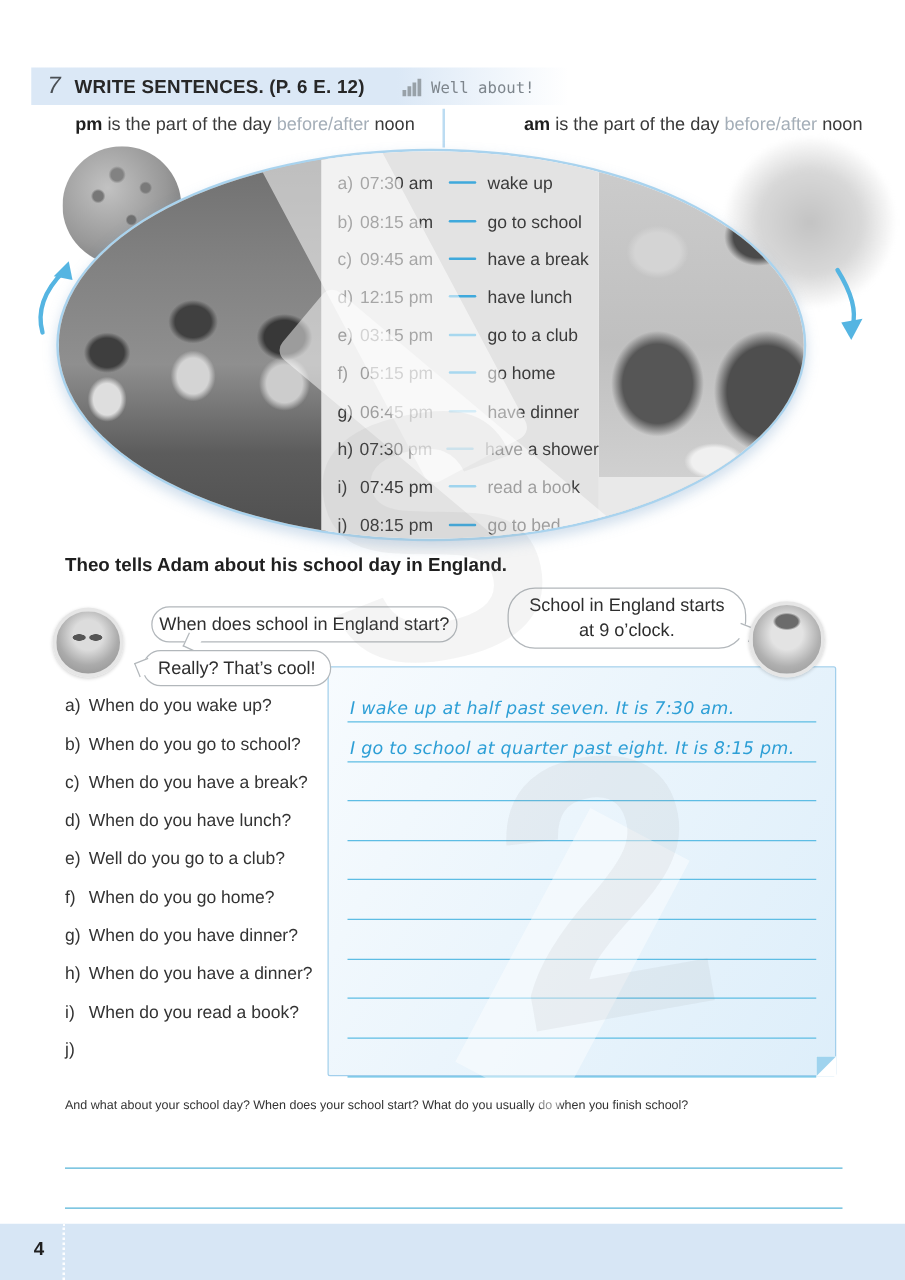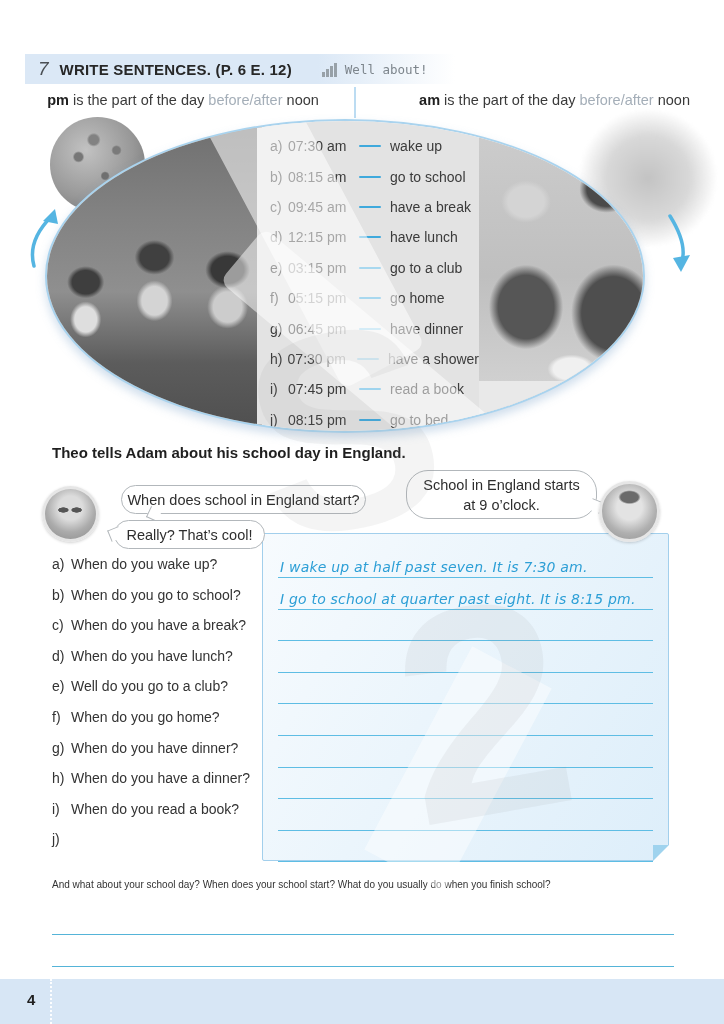--- a/index.html
+++ b/index.html
@@ -18,21 +18,21 @@
   .hdr-title { font-weight:bold; font-size:15px; color:#272727; letter-spacing:.2px; }
   .badge { display:flex; align-items:flex-end; margin-left:30px; }
   .bars { display:flex; align-items:flex-end; margin-right:7px; }
   .bars i { display:block; width:3px; background:#98a1a8; margin-right:1px; }
   .bars i:nth-child(1){height:5px;} .bars i:nth-child(2){height:8px;}
   .bars i:nth-child(3){height:11px;} .bars i:nth-child(4){height:14px;}
   .badge-txt { font-family:"DejaVu Sans Mono", monospace; font-size:12.5px; color:#7d858c; }
 
   
   .ampm { position:absolute; top:92px; font-size:14.5px; color:#3a3a3a; text-align:center; }
-  .ampm-left { left:27px; width:312px; }
+  .ampm-left { left:40px; width:312px; }
   .ampm-right { left:388px; width:302px;text-align:right; }
   .abbr { font-weight:bold; color:#1f1f1f; }
   .choice { color:#a4aeb8; }
   .ampm-divider { position:absolute; left:354px; top:87px; height:31px; border-left:2px solid #bcdcf2; }
 
   
   .moon {
     position:absolute; left:50px; top:117px; width:95px; height:95px; border-radius:50%;
     background:
       radial-gradient(10px 10px at 30% 42%, #777 0 40%, transparent 58%),

